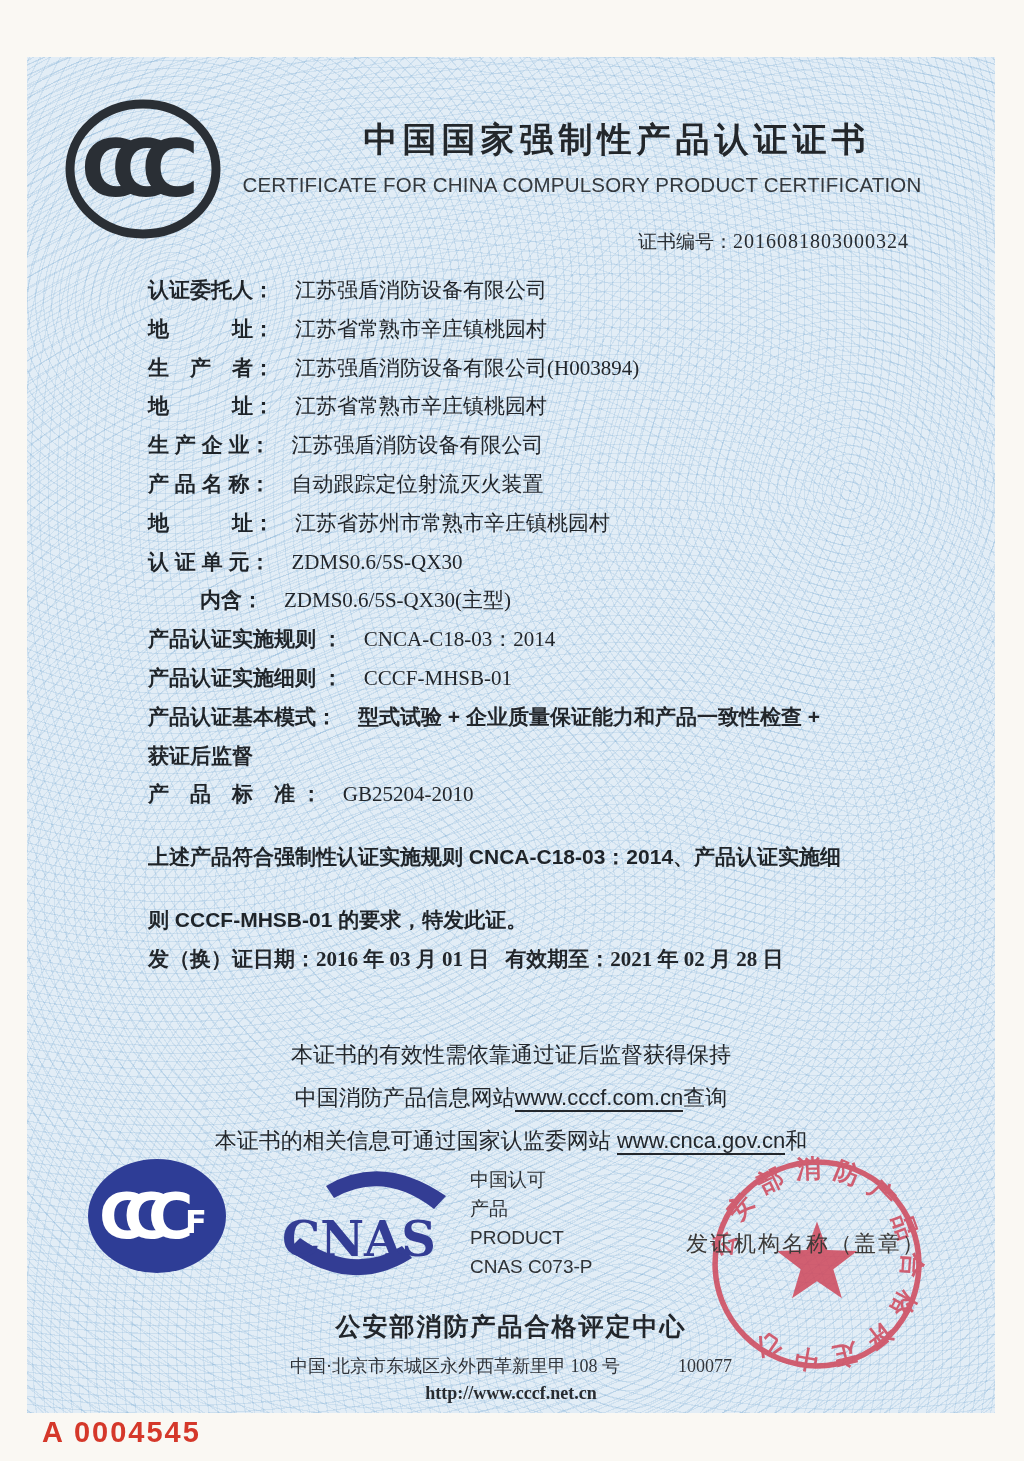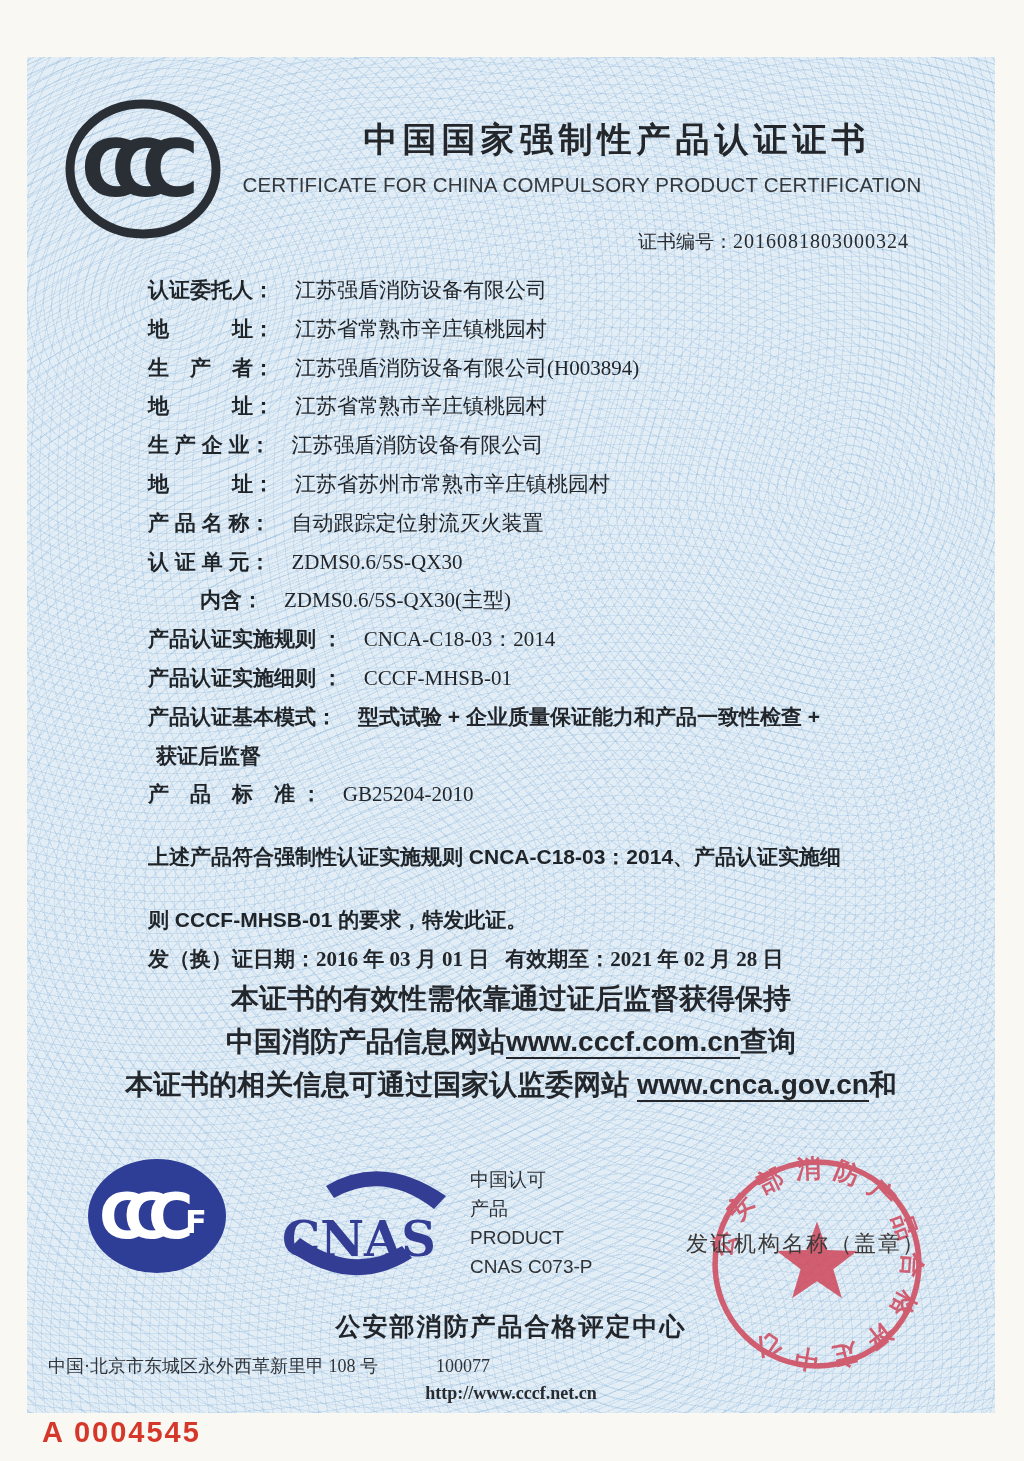--- a/index.html
+++ b/index.html
@@ -41,42 +41,42 @@
   .row .lbl{font-weight:700;color:#1f2429;}
   .row .val{font-family:"Liberation Serif", serif;color:#22262b;margin-left:21px;}
   .row.indent{padding-left:52px;}
   .row .val.heiti{font-family:"Liberation Sans", sans-serif;font-weight:700;}
   .statement{font-weight:700;color:#1f2429;white-space:nowrap;margin-top:24px;}
   .first-issue{font-weight:700;padding-left:128px;white-space:nowrap;font-size:22px;}
   .issue-line{font-weight:700;white-space:nowrap;}
   .issue-line .date{font-family:"Liberation Serif", serif;margin-right:16px;}
   .issue-line .date:last-child{margin-right:0;}
   .notice{
-    position:absolute;left:0;top:920px;width:968px;text-align:center;
-    font-size:28px;font-weight:700;line-height:43px;color:#23272c;
+    position:absolute;left:0;top:976px;width:968px;text-align:center;
+    font-size:22px;font-weight:400;line-height:43px;color:#23272c;
   }
   .notice .link{font-family:"Liberation Sans", sans-serif;border-bottom:2px solid #23272c;padding-bottom:0px;}
   .cccf-logo{position:absolute;left:59px;top:1100px;width:142px;height:118px;}
   .cnas-logo{position:absolute;left:255px;top:1105px;width:172px;height:128px;}
   .acc-text{
     position:absolute;left:443px;top:1108px;width:200px;
     font-size:19px;line-height:29px;color:#2e3236;
   }
   .stamp{position:absolute;left:679px;top:1096px;width:222px;height:222px;opacity:.87;}
   .stamp-label{
     position:absolute;left:659px;top:1172px;width:280px;
     font-family:"DejaVu Serif", serif;font-size:22px;letter-spacing:2px;color:#3c3a38;white-space:nowrap;
   }
   .issuer{
     position:absolute;left:0;top:1253px;width:968px;text-align:center;
     font-size:25px;font-weight:700;letter-spacing:2px;color:#22262b;white-space:nowrap;
   }
   .addr{
-    position:absolute;left:0;top:1297px;width:968px;
-    font-family:"Liberation Serif", serif;font-size:18px;color:#30343a;white-space:nowrap;padding-left:21px;
+    position:absolute;left:0;top:1297px;width:968px;text-align:center;
+    font-family:"Liberation Serif", serif;font-size:18px;color:#30343a;white-space:nowrap;
   }
   .addr .post{margin-left:58px;}
   .site{
     position:absolute;left:0;top:1326px;width:968px;text-align:center;
     font-family:"Liberation Serif", serif;font-weight:700;font-size:18px;color:#272b30;
   }
   .serial{
     position:absolute;left:42px;top:1416px;
     font-size:29px;font-weight:700;letter-spacing:2px;color:#d5382a;white-space:nowrap;
   }
@@ -97,28 +97,28 @@
   <div class="cert-no">
     <span>证书编号：</span><span class="num">2016081803000324</span>
   </div>
 
   <div class="fields">
     <div class="row"><span class="lbl">认证委托人：</span><span class="val">江苏强盾消防设备有限公司</span></div>
     <div class="row"><span class="lbl">地　　　址：</span><span class="val">江苏省常熟市辛庄镇桃园村</span></div>
     <div class="row"><span class="lbl">生　产　者：</span><span class="val">江苏强盾消防设备有限公司(H003894)</span></div>
     <div class="row"><span class="lbl">地　　　址：</span><span class="val">江苏省常熟市辛庄镇桃园村</span></div>
     <div class="row"><span class="lbl">生 产 企 业：</span><span class="val">江苏强盾消防设备有限公司</span></div>
+    <div class="row"><span class="lbl">产 品 名 称：</span><span class="val">自动跟踪定位射流灭火装置</span></div>
     <div class="row"><span class="lbl">地　　　址：</span><span class="val">江苏省苏州市常熟市辛庄镇桃园村</span></div>
-    <div class="row"><span class="lbl">产 品 名 称：</span><span class="val">自动跟踪定位射流灭火装置</span></div>
     <div class="row"><span class="lbl">认 证 单 元：</span><span class="val">ZDMS0.6/5S-QX30</span></div>
     <div class="row indent"><span class="lbl">内含：</span><span class="val">ZDMS0.6/5S-QX30(主型)</span></div>
     <div class="row"><span class="lbl">产品认证实施规则 ：</span><span class="val">CNCA-C18-03：2014</span></div>
     <div class="row"><span class="lbl">产品认证实施细则 ：</span><span class="val">CCCF-MHSB-01</span></div>
     <div class="row"><span class="lbl">产品认证基本模式：</span><span class="val heiti">型式试验 + 企业质量保证能力和产品一致性检查 +</span></div>
-    <div class="row"><span class="lbl"></span><span class="val heiti" style="margin-left:8px">获证后监督</span></div>
+    <div class="row"><span class="lbl"></span><span class="val heiti" style="margin-left:0">获证后监督</span></div>
     <div class="row"><span class="lbl">产　品　标　准 ：</span><span class="val">GB25204-2010</span></div>
     <div class="statement">上述产品符合强制性认证实施规则 CNCA-C18-03：2014、产品认证实施细</div>
     <div class="statement">则 CCCF-MHSB-01 的要求，特发此证。</div>
     <div class="issue-line">
       <span>发（换）证日期：</span><span class="date">2016 年 03 月 01 日</span><span>有效期至：</span><span class="date">2021 年 02 月 28 日</span>
     </div>
   </div>
 
   <div class="notice">
     <div>本证书的有效性需依靠通过证后监督获得保持</div>

